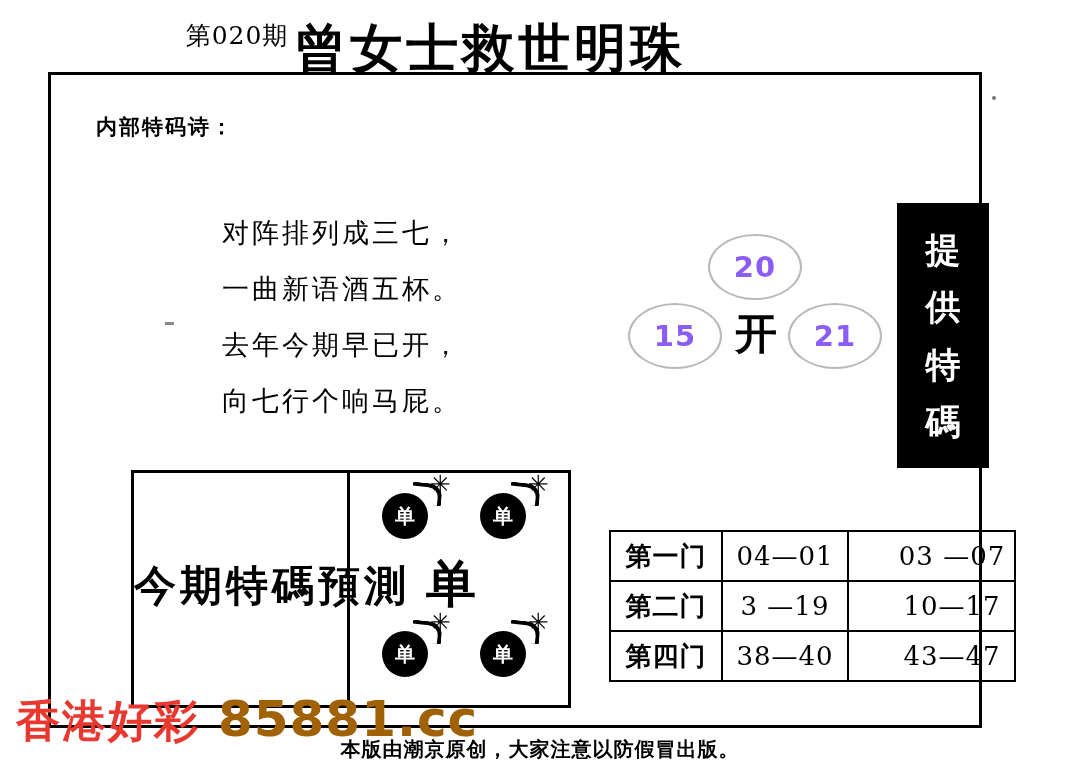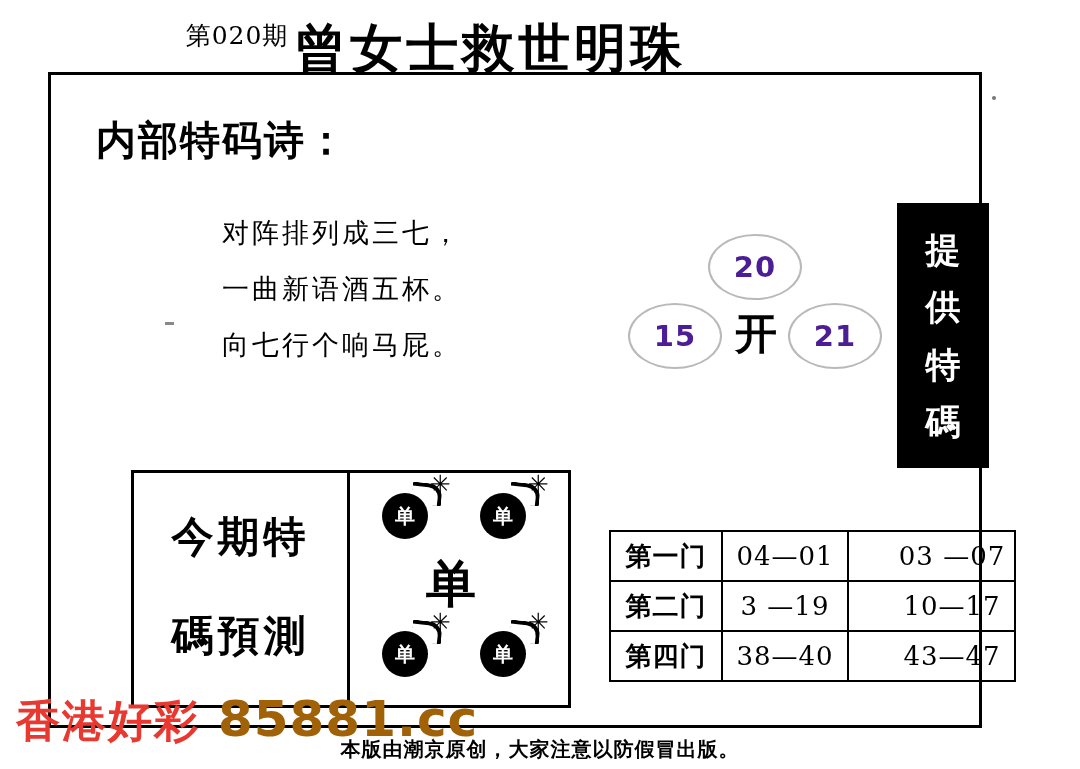--- a/index.html
+++ b/index.html
@@ -49,21 +49,21 @@
     border: 3px solid #000;
     box-sizing: border-box;
     background: #fff;
   }
 
   
   .section-label {
     position: absolute;
     left: 96px;
     top: 113px;
-    font-size: 40px;
+    font-size: 21px;
     font-weight: bold;
     letter-spacing: 2px;
   }
 
   
   .poem {
     position: absolute;
     left: 222px;
     top: 205px;
     font-size: 27px;
@@ -80,21 +80,21 @@
     top: 232px;
     width: 280px;
     height: 200px;
   }
   .ball {
     position: absolute;
     width: 90px;
     height: 62px;
     border: 2px solid #b9b9b9;
     border-radius: 50%;
-    color: #4c1d95;
+    color: #8b5cf6;
     font-size: 29px;
     font-weight: bold;
     display: flex;
     align-items: center;
     justify-content: center;
     font-family: "DejaVu Sans", "Liberation Sans", sans-serif;
     letter-spacing: 1px;
     background: #fff;
   }
   .ball-top   { left: 88px;  top: 2px; }
@@ -147,21 +147,21 @@
     height: 238px;
     border: 3px solid #000;
     box-sizing: border-box;
     display: flex;
   }
   .pred-left {
     width: 216px;
     border-right: 3px solid #000;
     box-sizing: border-box;
     display: flex;
-    flex-direction: column;
+    flex-direction: row;
     align-items: center;
     justify-content: space-around;
     padding: 14px 0 20px 0;
   }
   .pred-left span {
     font-size: 42px;
     font-weight: bold;
     letter-spacing: 4px;
     white-space: nowrap;
   }
@@ -290,20 +290,21 @@
 
 <div class="dot-b"></div>
 
 <div class="section-label">内部特码诗：</div>
 
 <div class="dot-a"></div>
 
 <div class="poem">
   <div>对阵排列成三七，</div>
   <div>一曲新语酒五杯。</div>
+  <div>去年今期早已开，</div>
   <div>向七行个响马屁。</div>
 </div>
 
 <div class="balls">
   <div class="ball ball-top">20</div>
   <div class="ball ball-left">15</div>
   <div class="ball ball-right">21</div>
   <div class="ball-center">开</div>
 </div>
 

